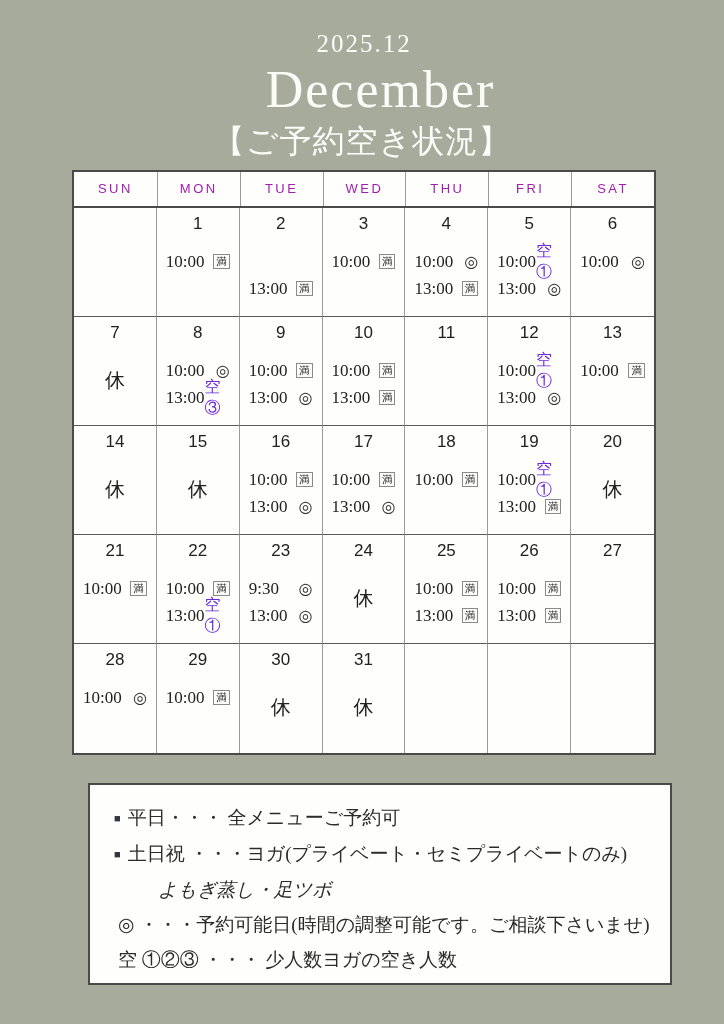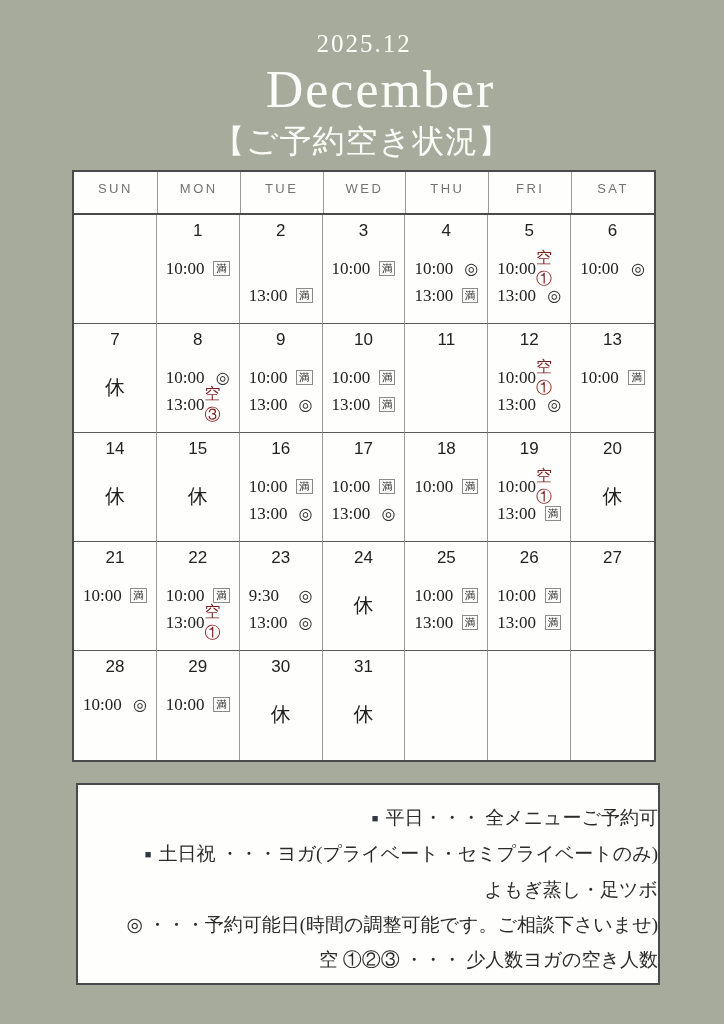--- a/index.html
+++ b/index.html
@@ -15,54 +15,54 @@
   .year-month { position:absolute; left:2px; top:30px; width:100%; font-size:25px; letter-spacing:2px; }
   .month-name { position:absolute; left:0; top:60px; width:100%; font-size:52px; letter-spacing:2px; font-weight:400;padding-left:37px; }
   .subtitle   { position:absolute; left:0; top:120px; width:100%; font-size:32px; letter-spacing:1px; }
   
   .calendar {
     position:absolute; left:72px; top:170px; width:584px;
     background:#fefefd; border:2px solid #4a4a4a;
   }
   .weekday-row { display:grid; grid-template-columns:repeat(7,1fr); border-bottom:2px solid #4a4a4a; }
   .wd-cell {
-    height:41px; line-height:34px; text-align:center;
+    height:34px; line-height:34px; text-align:center;
     font-family:"Liberation Sans","DejaVu Sans",sans-serif;
-    font-size:13px; letter-spacing:2.5px; color:#737373;
+    font-size:13px; letter-spacing:2.5px; color:#a21caf;
   }
   .wd-cell + .wd-cell { border-left:1px solid #9a9a9a; }
   .grid { display:grid; grid-template-columns:repeat(7,1fr); grid-auto-rows:109px; }
   .cell { border-bottom:1px solid #5a5a5a; border-right:1px solid #9a9a9a; padding-top:6px; }
   .cell:nth-child(7n) { border-right:none; }
   .cell:nth-last-child(-n+7) { border-bottom:none; }
   .day-num {
     text-align:center; height:28px; margin-bottom:6px;
     font-family:"Liberation Sans","DejaVu Sans",sans-serif;
     font-size:17px; font-weight:500; color:#222;
   }
   .slot {
     height:27px; display:flex; justify-content:space-between; align-items:center;
     padding:0 9px; font-size:17px; color:#222;
   }
   .status.open { font-size:16px; color:#333; }
   .status.full {
     font-size:10.5px; line-height:1.1; border:1px solid #8a8a8a;
     padding:1px 2px; background:#fcfcfa; color:#333;
   }
-  .status.vacancy1, .status.vacancy3 { font-size:16px; color:#7f1d1d; }
+  .status.vacancy1, .status.vacancy3 { font-size:16px; color:#6d28d9; }
   .closed { text-align:center; font-size:20px; margin-top:16px; color:#222; }
   
   .legend {
-    position:absolute; left:76px; top:783px; width:584px; height:202px;
-    background:#fefefd; border:2px solid #4a4a4a; padding-top:15px;text-align:right;
+    position:absolute; left:88px; top:783px; width:584px; height:202px;
+    background:#fefefd; border:2px solid #4a4a4a; padding-top:15px;
   }
   .legend-line { line-height:35px; font-size:19px; color:#2b2b2b; white-space:nowrap; }
   .legend-line.indent-0 { padding-left:24px; }
-  .legend-line.indent-1 { padding-left:40px; }
-  .legend-line.indent-2 { padding-left:110px; }
+  .legend-line.indent-1 { padding-left:28px; }
+  .legend-line.indent-2 { padding-left:68px;font-style:italic; }
   .legend-line.gap { }
   .bullet { font-size:11px; vertical-align:2px; margin-right:7px; color:#2f3640; }
 </style>
 </head>
 <body>
 
 <div class="hdr">
   <div class="year-month">2025.12</div>
   <div class="month-name">December</div>
   <div class="subtitle">【ご予約空き状況】</div>

